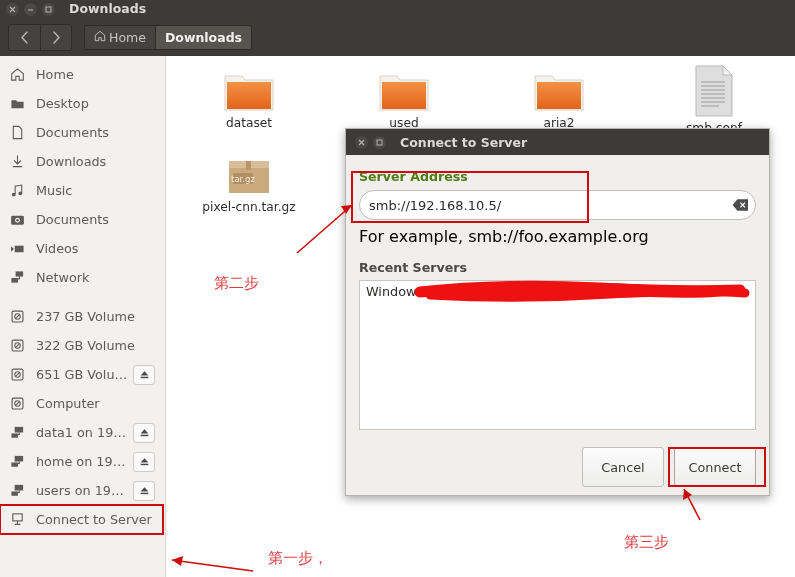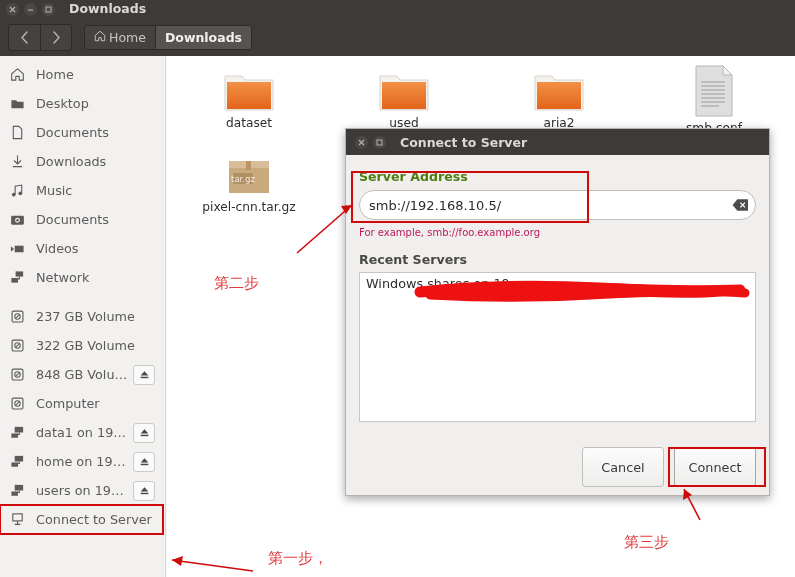--- a/index.html
+++ b/index.html
@@ -114,21 +114,21 @@
   .addr-input {
     width: 100%; height: 30px; border: 1px solid #c2bfbb; border-radius: 15px;
     background: #fff; font-size: 13px; color: #2b2b2b;
     padding: 0 32px 0 9px;
     font-family: "DejaVu Sans", "Liberation Sans", sans-serif;
   }
   .clear-btn {
     position: absolute; right: 7px; top: 7px; width: 17px; height: 15px;
     display: flex; align-items: center; justify-content: center;
   }
-  .hint { font-size: 10px; color: #be185d; margin-top: 7px; }
+  .hint { font-size: 16px; color: #000000; margin-top: 7px; }
   .recent-label {
     font-size: 12.6px; font-weight: bold; color: #4a4947;
     margin-top: 14px; margin-bottom: 5px;
   }
   .recent-box {
     height: 150px; background: #ffffff; border: 1px solid #c9c6c2;
     overflow: hidden; position: relative;
   }
   .recent-item {
     font-size: 12.8px; color: #2e2d2b; padding: 3px 6px; white-space: nowrap;
@@ -313,21 +313,21 @@
     </div>
 
     <div class="sb-item">
       <span class="sb-icon">
         <svg width="15" height="15" viewBox="0 0 16 16">
             <rect x="2.2" y="2.2" width="11.6" height="11.6" rx="1.6" stroke="#5c5b59" stroke-width="1.2" fill="none"></rect>
             <circle cx="8" cy="8" r="2.9" stroke="#5c5b59" stroke-width="1.1" fill="none"></circle>
             <path d="M9.8 6.2L6.2 9.8" stroke="#5c5b59" stroke-width="1.1"></path>
           </svg>
       </span>
-      <span class="sb-label">848 GB Volu…</span>
+      <span class="sb-label">651 GB Volu…</span>
       <span class="eject">
         <svg width="11" height="10" viewBox="0 0 12 11">
             <path d="M6 1.5L10.2 6H1.8z" fill="#4a4947"></path>
             <rect x="1.8" y="7.4" width="8.4" height="1.6" fill="#4a4947"></rect>
           </svg>
       </span>
     </div>
 
     <div class="sb-item">
       <span class="sb-icon">

